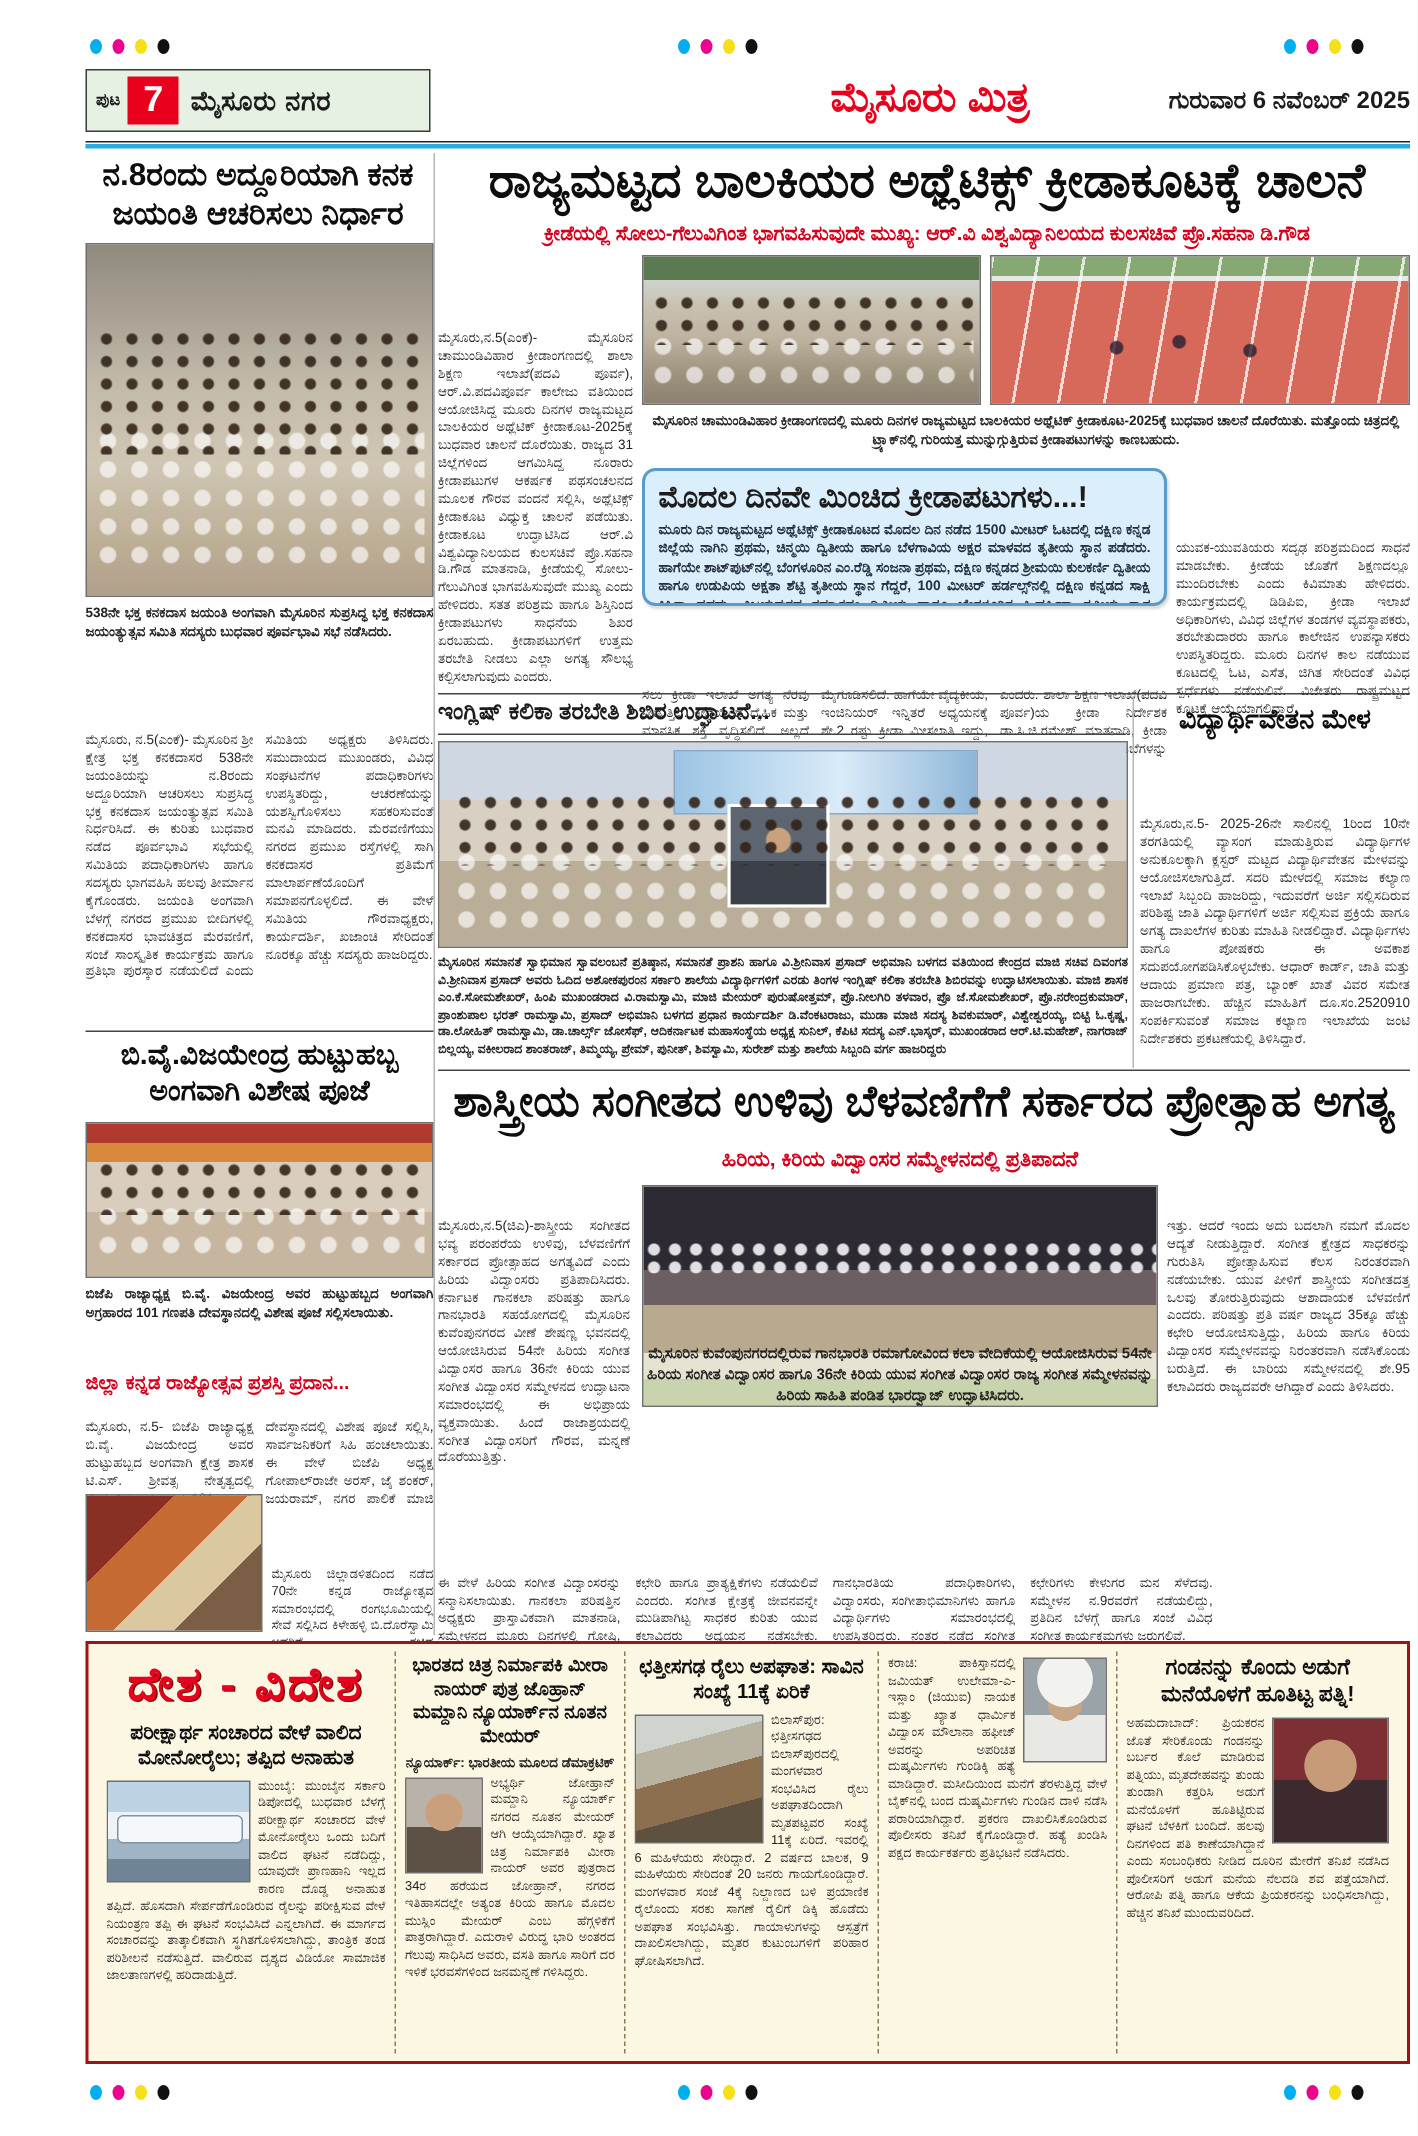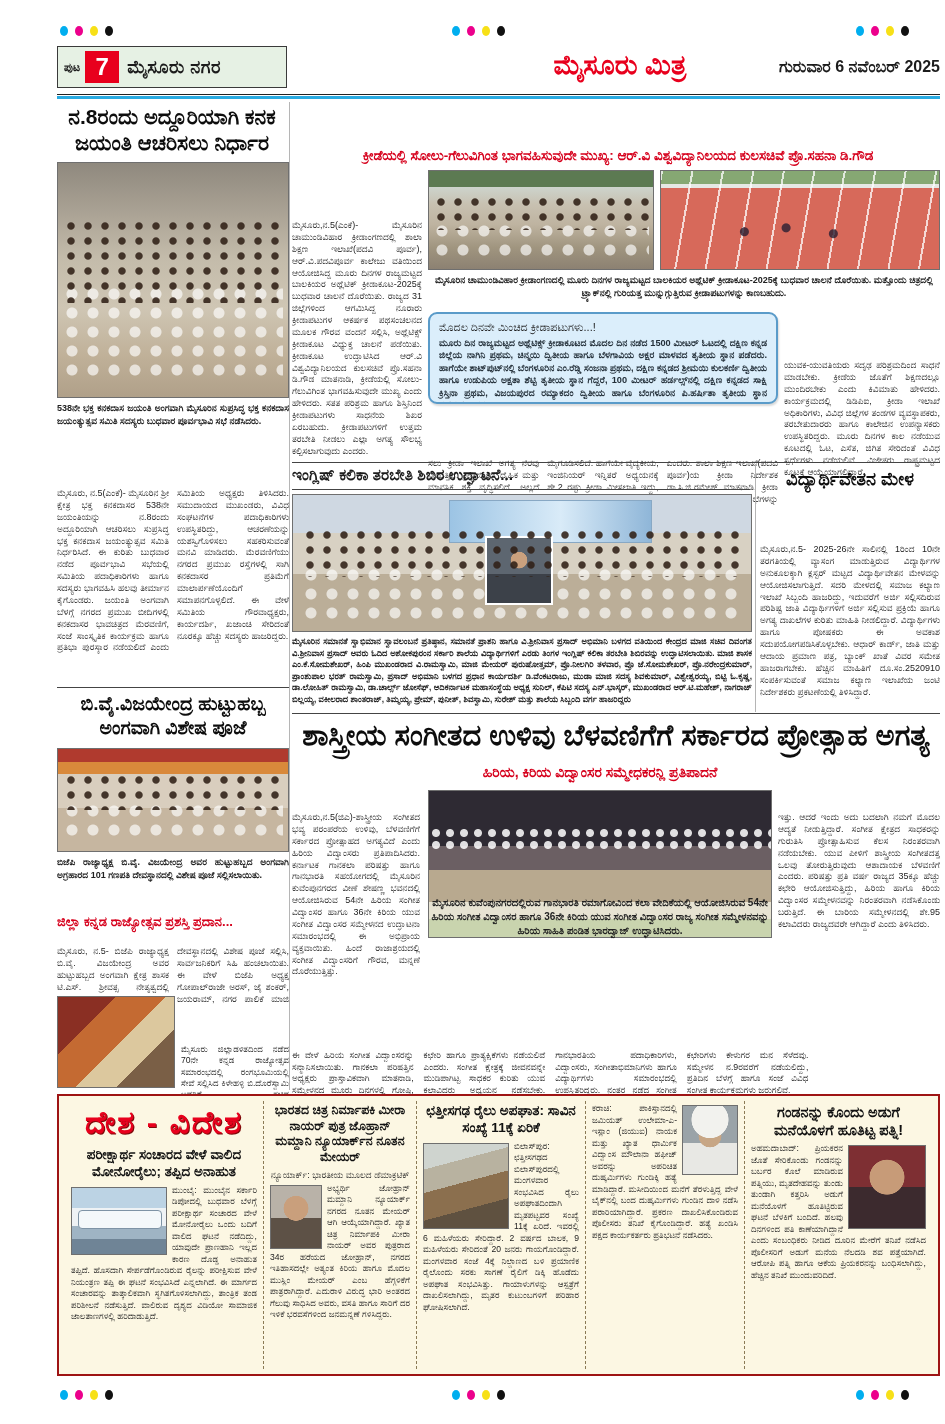--- a/index.html
+++ b/index.html
@@ -27,21 +27,21 @@
   .subhead-red{color:#d6001c;font-weight:bold;text-align:center;line-height:1.2;}
   .red-head{color:#d6001c;font-weight:bold;}
   .bodytext{font-size:9px;line-height:1.32;text-align:justify;overflow:hidden;color:#222;margin-top:48px;}
   .caption{font-size:9px;font-weight:bold;line-height:1.4;color:#222;overflow:hidden;}
   .cols2{column-count:2;column-gap:8px;}
   .cols3{column-count:3;column-gap:8px;}
   .cols5{column-count:5;column-gap:10px;}
   
   .bluebox{background:#dbeefb;border:2px solid #5a9bc9;border-radius:9px;padding:7px 9px;overflow:hidden;
            box-shadow:1px 2px 2px rgba(0,0,0,.15);}
-  .bluebox .bt{font-size:11px;font-weight:normal;margin-bottom:3px;}
+  .bluebox .bt{font-size:20px;font-weight:bold;margin-bottom:3px;}
   .bluebox .bb{font-size:9.2px;line-height:1.35;text-align:justify;font-weight:bold;color:#24303a;}
   
   .photo{position:absolute;border:1px solid #6f6f6f;box-sizing:border-box;overflow:hidden;}
   .heads::after{content:"";position:absolute;left:2%;right:2%;top:24%;height:36%;
     background-image:radial-gradient(circle at 8px 7px, rgba(48,32,22,.88) 3.2px, rgba(48,32,22,0) 4.2px);
     background-size:17px 15px;}
   .shirts::before{content:"";position:absolute;left:2%;right:2%;top:52%;height:40%;
     background-image:radial-gradient(circle at 9px 9px, rgba(255,255,255,.65) 5px, rgba(255,255,255,0) 6px);
     background-size:21px 19px;}
   .ph-meeting{background:linear-gradient(180deg,#8f897e 0%,#aba395 22%,#c3bbaa 40%,#cfc6b4 62%,#c0b199 82%,#b0a089 100%);}
@@ -72,21 +72,21 @@
   
   .world{border:2px solid #9e1414;background:#fcf7e3;display:flex;padding:5px 6px;}
   .wcol{padding:2px 6px;overflow:hidden;}
   .wcol + .wcol{border-left:1px dashed #8a7a55;}
   .world-title{color:#e8001d;font-size:31px;font-weight:bold;text-align:center;letter-spacing:2px;
                text-shadow:1px 1px 0 #7c0a0a;margin:2px 0 6px 0;}
   .whead{font-weight:bold;text-align:center;line-height:1.25;color:#101010;margin-bottom:4px;}
   .wbody{font-size:8.6px;line-height:1.34;text-align:justify;color:#222;overflow:hidden;}
   .wbody .fl{float:left;position:relative;margin:2px 5px 2px 0;}
   .wbody .fr{float:right;position:relative;margin:2px 0 2px 5px;}
-  .kicker{font-size:9px;font-weight:normal;text-align:center;margin-bottom:2px;color:#222;}
+  .kicker{font-size:9px;font-weight:bold;text-align:center;margin-bottom:2px;color:#222;}
 </style>
 </head>
 <body>
 
 <div class="page">
 
   <div class="regdots" style="left:60px;top:26px">
     <span class="dot c"></span>
       <span class="dot m"></span>
       <span class="dot y"></span>
@@ -125,20 +125,21 @@
 
   <div class="abs headline" style="left:57px;top:692px;width:232px;font-size:19px">ಬಿ.ವೈ.ವಿಜಯೇಂದ್ರ ಹುಟ್ಟುಹಬ್ಬ ಅಂಗವಾಗಿ ವಿಶೇಷ ಪೂಜೆ</div>
   <div class="photo ph-temple heads shirts" style="left:57px;top:748px;width:232px;height:104px"></div>
   <div class="abs caption" style="left:57px;top:856px;width:232px;height:38px;text-align:justify">ಬಿಜೆಪಿ ರಾಜ್ಯಾಧ್ಯಕ್ಷ ಬಿ.ವೈ. ವಿಜಯೇಂದ್ರ ಅವರ ಹುಟ್ಟುಹಬ್ಬದ ಅಂಗವಾಗಿ ಅಗ್ರಹಾರದ 101 ಗಣಪತಿ ದೇವಸ್ಥಾನದಲ್ಲಿ ವಿಶೇಷ ಪೂಜೆ ಸಲ್ಲಿಸಲಾಯಿತು.</div>
   <div class="abs bodytext cols2" style="left:57px;top:898px;width:232px;height:70px">ಮೈಸೂರು, ನ.5- ಬಿಜೆಪಿ ರಾಜ್ಯಾಧ್ಯಕ್ಷ ಬಿ.ವೈ. ವಿಜಯೇಂದ್ರ ಅವರ ಹುಟ್ಟುಹಬ್ಬದ ಅಂಗವಾಗಿ ಕ್ಷೇತ್ರ ಶಾಸಕ ಟಿ.ಎಸ್. ಶ್ರೀವತ್ಸ ನೇತೃತ್ವದಲ್ಲಿ ಮೈಸೂರಿನ ಅಗ್ರಹಾರದ 101 ಗಣಪತಿ ದೇವಸ್ಥಾನದಲ್ಲಿ ವಿಶೇಷ ಪೂಜೆ ಸಲ್ಲಿಸಿ, ಸಾರ್ವಜನಿಕರಿಗೆ ಸಿಹಿ ಹಂಚಲಾಯಿತು. ಈ ವೇಳೆ ಬಿಜೆಪಿ ಅಧ್ಯಕ್ಷ ಗೋಪಾಲ್‌ರಾಜೇ ಅರಸ್, ಜೈ ಶಂಕರ್, ಜಯರಾಮ್, ನಗರ ಪಾಲಿಕೆ ಮಾಜಿ ಸದಸ್ಯರಾದ ಸೌಮ್ಯ, ಉಮೇಶ್, ಜಿಎ ಮಂಜುನಾಥ್, ಜಗದೀಶ್, ಕೇಬಲ್ ಮಹೇಶ್, ಗೋಕುಲ್ ಗೋವರ್ಧನ್, ಪ್ರದೀಪ್‌ಕುಮಾರ್, ನಿಶಾಂತ್, ವಿನಯ್, ನಾಗರಾಜ್ ಬಿಲ್ಲಯ್ಯ, ಕಿಶೋರ್, ಹರೀಶ್, ನವೀನ್, ಶಿವರಾಜ್, ಕಾವೇರಿ ಮುಂತಾದವರು ಇದ್ದರು.</div>
 
   <div class="abs red-head" style="left:57px;top:914px;width:232px;font-size:13px">ಜಿಲ್ಲಾ ಕನ್ನಡ ರಾಜ್ಯೋತ್ಸವ ಪ್ರಶಸ್ತಿ ಪ್ರದಾನ...</div>
   <div class="photo ph-award" style="left:57px;top:996px;width:118px;height:92px"></div>
   <div class="abs bodytext" style="left:181px;top:996px;width:108px;height:92px;font-size:8.6px">ಮೈಸೂರು ಜಿಲ್ಲಾಡಳಿತದಿಂದ ನಡೆದ 70ನೇ ಕನ್ನಡ ರಾಜ್ಯೋತ್ಸವ ಸಮಾರಂಭದಲ್ಲಿ ರಂಗಭೂಮಿಯಲ್ಲಿ ಸೇವೆ ಸಲ್ಲಿಸಿದ ಕಿಳೇಹಳ್ಳಿ ಬಿ.ದೊರೆಸ್ವಾಮಿ ಅವರಿಗೆ ಸಚಿವ ಡಾ.ಹೆಚ್.ಸಿ.ಮಹದೇವಪ್ಪ ಜಿಲ್ಲಾ ಕನ್ನಡ ರಾಜ್ಯೋತ್ಸವ ಪ್ರಶಸ್ತಿ ಪ್ರದಾನ ಮಾಡಿ ಗೌರವಿಸಿದರು.</div>
 
+  <div class="abs headline" style="left:296px;top:100px;width:644px;font-size:32px">ರಾಜ್ಯಮಟ್ಟದ ಬಾಲಕಿಯರ ಅಥ್ಲೆಟಿಕ್ಸ್ ಕ್ರೀಡಾಕೂಟಕ್ಕೆ ಚಾಲನೆ</div>
   <div class="abs subhead-red" style="left:296px;top:148px;width:644px;font-size:13.5px">ಕ್ರೀಡೆಯಲ್ಲಿ ಸೋಲು-ಗೆಲುವಿಗಿಂತ ಭಾಗವಹಿಸುವುದೇ ಮುಖ್ಯ: ಆರ್.ವಿ ವಿಶ್ವವಿದ್ಯಾನಿಲಯದ ಕುಲಸಚಿವೆ ಪ್ರೊ.ಸಹನಾ ಡಿ.ಗೌಡ</div>
   <div class="abs bodytext" style="left:292px;top:172px;width:130px;height:288px">ಮೈಸೂರು,ನ.5(ಎಂಕೆ)- ಮೈಸೂರಿನ ಚಾಮುಂಡಿವಿಹಾರ ಕ್ರೀಡಾಂಗಣದಲ್ಲಿ ಶಾಲಾ ಶಿಕ್ಷಣ ಇಲಾಖೆ(ಪದವಿ ಪೂರ್ವ), ಆರ್.ವಿ.ಪದವಿಪೂರ್ವ ಕಾಲೇಜು ವತಿಯಿಂದ ಆಯೋಜಿಸಿದ್ದ ಮೂರು ದಿನಗಳ ರಾಜ್ಯಮಟ್ಟದ ಬಾಲಕಿಯರ ಅಥ್ಲೆಟಿಕ್ ಕ್ರೀಡಾಕೂಟ-2025ಕ್ಕೆ ಬುಧವಾರ ಚಾಲನೆ ದೊರೆಯಿತು. ರಾಜ್ಯದ 31 ಜಿಲ್ಲೆಗಳಿಂದ ಆಗಮಿಸಿದ್ದ ನೂರಾರು ಕ್ರೀಡಾಪಟುಗಳ ಆಕರ್ಷಕ ಪಥಸಂಚಲನದ ಮೂಲಕ ಗೌರವ ವಂದನೆ ಸಲ್ಲಿಸಿ, ಅಥ್ಲೆಟಿಕ್ಸ್ ಕ್ರೀಡಾಕೂಟ ವಿಧ್ಯುಕ್ತ ಚಾಲನೆ ಪಡೆಯಿತು. ಕ್ರೀಡಾಕೂಟ ಉದ್ಘಾಟಿಸಿದ ಆರ್.ವಿ ವಿಶ್ವವಿದ್ಯಾನಿಲಯದ ಕುಲಸಚಿವೆ ಪ್ರೊ.ಸಹನಾ ಡಿ.ಗೌಡ ಮಾತನಾಡಿ, ಕ್ರೀಡೆಯಲ್ಲಿ ಸೋಲು-ಗೆಲುವಿಗಿಂತ ಭಾಗವಹಿಸುವುದೇ ಮುಖ್ಯ ಎಂದು ಹೇಳಿದರು. ಸತತ ಪರಿಶ್ರಮ ಹಾಗೂ ಶಿಸ್ತಿನಿಂದ ಕ್ರೀಡಾಪಟುಗಳು ಸಾಧನೆಯ ಶಿಖರ ಏರಬಹುದು. ಕ್ರೀಡಾಪಟುಗಳಿಗೆ ಉತ್ತಮ ತರಬೇತಿ ನೀಡಲು ಎಲ್ಲಾ ಅಗತ್ಯ ಸೌಲಭ್ಯ ಕಲ್ಪಿಸಲಾಗುವುದು ಎಂದರು.</div>
   <div class="photo ph-opening heads shirts" style="left:428px;top:170px;width:226px;height:100px"></div>
   <div class="photo ph-track" style="left:660px;top:170px;width:280px;height:100px"></div>
   <div class="abs caption" style="left:428px;top:274px;width:512px;height:34px;text-align:center">ಮೈಸೂರಿನ ಚಾಮುಂಡಿವಿಹಾರ ಕ್ರೀಡಾಂಗಣದಲ್ಲಿ ಮೂರು ದಿನಗಳ ರಾಜ್ಯಮಟ್ಟದ ಬಾಲಕಿಯರ ಅಥ್ಲೆಟಿಕ್ ಕ್ರೀಡಾಕೂಟ-2025ಕ್ಕೆ ಬುಧವಾರ ಚಾಲನೆ ದೊರೆಯಿತು. ಮತ್ತೊಂದು ಚಿತ್ರದಲ್ಲಿ ಟ್ರ್ಯಾಕ್‌ನಲ್ಲಿ ಗುರಿಯತ್ತ ಮುನ್ನುಗ್ಗುತ್ತಿರುವ ಕ್ರೀಡಾಪಟುಗಳನ್ನು ಕಾಣಬಹುದು.</div>
   <div class="abs bluebox" style="left:428px;top:312px;width:350px;height:92px">
     <div class="bt">ಮೊದಲ ದಿನವೇ ಮಿಂಚಿದ ಕ್ರೀಡಾಪಟುಗಳು...!</div>
     <div class="bb">ಮೂರು ದಿನ ರಾಜ್ಯಮಟ್ಟದ ಅಥ್ಲೆಟಿಕ್ಸ್ ಕ್ರೀಡಾಕೂಟದ ಮೊದಲ ದಿನ ನಡೆದ 1500 ಮೀಟರ್ ಓಟದಲ್ಲಿ ದಕ್ಷಿಣ ಕನ್ನಡ ಜಿಲ್ಲೆಯ ನಾಗಿನಿ ಪ್ರಥಮ, ಚಿನ್ಮಯಿ ದ್ವಿತೀಯ ಹಾಗೂ ಬೆಳಗಾವಿಯ ಅಕ್ಷರ ಮಾಳವದ ತೃತೀಯ ಸ್ಥಾನ ಪಡೆದರು. ಹಾಗೆಯೇ ಶಾಟ್‌ಪುಟ್‌ನಲ್ಲಿ ಬೆಂಗಳೂರಿನ ಎಂ.ರೆಡ್ಡಿ ಸಂಜನಾ ಪ್ರಥಮ, ದಕ್ಷಿಣ ಕನ್ನಡದ ಶ್ರೀಮಯಿ ಕುಲಕರ್ಣಿ ದ್ವಿತೀಯ ಹಾಗೂ ಉಡುಪಿಯ ಅಕ್ಷತಾ ಶೆಟ್ಟಿ ತೃತೀಯ ಸ್ಥಾನ ಗೆದ್ದರೆ, 100 ಮೀಟರ್ ಹರ್ಡಲ್ಸ್‌ನಲ್ಲಿ ದಕ್ಷಿಣ ಕನ್ನಡದ ಸಾಕ್ಷಿ ಕ್ರಿಸ್ತಿನಾ ಪ್ರಥಮ, ವಿಜಯಪುರದ ರಮ್ಯಾಕದಂ ದ್ವಿತೀಯ ಹಾಗೂ ಬೆಂಗಳೂರಿನ ಪಿ.ಹರ್ಷಿತಾ ತೃತೀಯ ಸ್ಥಾನ ಪಡೆದುಕೊಂಡರು.</div>
   </div>
   <div class="abs bodytext cols3" style="left:428px;top:410px;width:350px;height:50px">ಸಲು ಕ್ರೀಡಾ ಇಲಾಖೆ ಅಗತ್ಯ ನೆರವು ನೀಡುತ್ತಿದೆ. ಕ್ರೀಡೆಯಿಂದ ದೈಹಿಕ ಮತ್ತು ಮಾನಸಿಕ ಶಕ್ತಿ ವೃದ್ಧಿಸಲಿದೆ. ಅಲ್ಲದೆ ಕ್ರೀಡೆಯು ನಾಯಕತ್ವದ ಗುಣವನ್ನು ಮೈಗೂಡಿಸಲಿದೆ. ಹಾಗೆಯೇ ವೈದ್ಯಕೀಯ, ಇಂಜಿನಿಯರ್ ಇನ್ನಿತರೆ ಅಧ್ಯಯನಕ್ಕೆ ಶೇ.2 ರಷ್ಟು ಕ್ರೀಡಾ ಮೀಸಲಾತಿ ಇದ್ದು, ಇದರ ಸದುಪಯೋಗ ಪಡೆಯಬೇಕು ಎಂದರು. ಶಾಲಾ ಶಿಕ್ಷಣ ಇಲಾಖೆ(ಪದವಿ ಪೂರ್ವ)ಯ ಕ್ರೀಡಾ ನಿರ್ದೇಶಕ ಡಾ.ಸಿ.ಜಿ.ರಮೇಶ್ ಮಾತನಾಡಿ, ಕ್ರೀಡಾ ಕ್ಷೇತ್ರದಲ್ಲಿ ಯುವ ಪ್ರತಿಭೆಗಳನ್ನು ತಾಲೂಕು, ಜಿಲ್ಲೆ, ರಾಜ್ಯ ಮತ್ತು ರಾಷ್ಟ್ರಮಟ್ಟದಲ್ಲಿ ಪ್ರೋತ್ಸಾಹಿಸಲಾಗುತ್ತಿದೆ ಎಂದರು.</div>
@@ -154,21 +155,21 @@
   </div>
   <div class="abs caption" style="left:292px;top:636px;width:460px;height:74px;font-size:8.3px;text-align:justify;font-weight:bold">ಮೈಸೂರಿನ ಸಮಾನತೆ ಸ್ವಾಭಿಮಾನ ಸ್ವಾವಲಂಬನೆ ಪ್ರತಿಷ್ಠಾನ, ಸಮಾನತೆ ಪ್ರಾಶನಿ ಹಾಗೂ ವಿ.ಶ್ರೀನಿವಾಸ ಪ್ರಸಾದ್ ಅಭಿಮಾನಿ ಬಳಗದ ವತಿಯಿಂದ ಕೇಂದ್ರದ ಮಾಜಿ ಸಚಿವ ದಿವಂಗತ ವಿ.ಶ್ರೀನಿವಾಸ ಪ್ರಸಾದ್ ಅವರು ಓದಿದ ಅಶೋಕಪುರಂನ ಸರ್ಕಾರಿ ಶಾಲೆಯ ವಿದ್ಯಾರ್ಥಿಗಳಿಗೆ ಎರಡು ತಿಂಗಳ ಇಂಗ್ಲಿಷ್ ಕಲಿಕಾ ತರಬೇತಿ ಶಿಬಿರವನ್ನು ಉದ್ಘಾಟಿಸಲಾಯಿತು. ಮಾಜಿ ಶಾಸಕ ಎಂ.ಕೆ.ಸೋಮಶೇಖರ್, ಹಿಂಪಿ ಮುಖಂಡರಾದ ವಿ.ರಾಮಸ್ವಾಮಿ, ಮಾಜಿ ಮೇಯರ್ ಪುರುಷೋತ್ತಮ್, ಪ್ರೊ.ನೀಲಗಿರಿ ತಳವಾರ, ಪ್ರೊ ಜೆ.ಸೋಮಶೇಖರ್, ಪ್ರೊ.ನರೇಂದ್ರಕುಮಾರ್, ಪ್ರಾಂಶುಪಾಲ ಭರತ್ ರಾಮಸ್ವಾಮಿ, ಪ್ರಸಾದ್ ಅಭಿಮಾನಿ ಬಳಗದ ಪ್ರಧಾನ ಕಾರ್ಯದರ್ಶಿ ಡಿ.ವೆಂಕಟರಾಜು, ಮುಡಾ ಮಾಜಿ ಸದಸ್ಯ ಶಿವಕುಮಾರ್, ವಿಶ್ವೇಶ್ವರಯ್ಯ, ಬಿಟ್ಟಿ ಓ.ಕೃಷ್ಣ, ಡಾ.ಲೋಹಿತ್ ರಾಮಸ್ವಾಮಿ, ಡಾ.ಚಾರ್ಲ್ಸ್ ಜೋಸೆಫ್, ಆದಿಕರ್ನಾಟಕ ಮಹಾಸಂಸ್ಥೆಯ ಅಧ್ಯಕ್ಷ ಸುನಿಲ್, ಕೆಪಿಟಿ ಸದಸ್ಯ ಎನ್.ಭಾಸ್ಕರ್, ಮುಖಂಡರಾದ ಆರ್.ಟಿ.ಮಹೇಶ್, ನಾಗರಾಜ್ ಬಿಲ್ಲಯ್ಯ, ವಕೀಲರಾದ ಶಾಂತರಾಜ್, ತಿಮ್ಮಯ್ಯ, ಪ್ರೇಮ್, ಪುನೀತ್, ಶಿವಸ್ವಾಮಿ, ಸುರೇಶ್ ಮತ್ತು ಶಾಲೆಯ ಸಿಬ್ಬಂದಿ ವರ್ಗ ಹಾಜರಿದ್ದರು</div>
 
   <div class="abs vrule" style="left:755px;top:464px;height:248px"></div>
   <div class="abs headline" style="left:760px;top:468px;width:180px;font-size:18px">ವಿದ್ಯಾರ್ಥಿವೇತನ ಮೇಳ</div>
   <div class="abs bodytext" style="left:760px;top:496px;width:180px;height:214px">ಮೈಸೂರು,ನ.5- 2025-26ನೇ ಸಾಲಿನಲ್ಲಿ 1ರಿಂದ 10ನೇ ತರಗತಿಯಲ್ಲಿ ವ್ಯಾಸಂಗ ಮಾಡುತ್ತಿರುವ ವಿದ್ಯಾರ್ಥಿಗಳ ಅನುಕೂಲಕ್ಕಾಗಿ ಕ್ಲಸ್ಟರ್ ಮಟ್ಟದ ವಿದ್ಯಾರ್ಥಿವೇತನ ಮೇಳವನ್ನು ಆಯೋಜಿಸಲಾಗುತ್ತಿದೆ. ಸದರಿ ಮೇಳದಲ್ಲಿ ಸಮಾಜ ಕಲ್ಯಾಣ ಇಲಾಖೆ ಸಿಬ್ಬಂದಿ ಹಾಜರಿದ್ದು, ಇದುವರೆಗೆ ಅರ್ಜಿ ಸಲ್ಲಿಸದಿರುವ ಪರಿಶಿಷ್ಟ ಜಾತಿ ವಿದ್ಯಾರ್ಥಿಗಳಿಗೆ ಅರ್ಜಿ ಸಲ್ಲಿಸುವ ಪ್ರಕ್ರಿಯೆ ಹಾಗೂ ಅಗತ್ಯ ದಾಖಲೆಗಳ ಕುರಿತು ಮಾಹಿತಿ ನೀಡಲಿದ್ದಾರೆ. ವಿದ್ಯಾರ್ಥಿಗಳು ಹಾಗೂ ಪೋಷಕರು ಈ ಅವಕಾಶ ಸದುಪಯೋಗಪಡಿಸಿಕೊಳ್ಳಬೇಕು. ಆಧಾರ್ ಕಾರ್ಡ್, ಜಾತಿ ಮತ್ತು ಆದಾಯ ಪ್ರಮಾಣ ಪತ್ರ, ಬ್ಯಾಂಕ್ ಖಾತೆ ವಿವರ ಸಮೇತ ಹಾಜರಾಗಬೇಕು. ಹೆಚ್ಚಿನ ಮಾಹಿತಿಗೆ ದೂ.ಸಂ.2520910 ಸಂಪರ್ಕಿಸುವಂತೆ ಸಮಾಜ ಕಲ್ಯಾಣ ಇಲಾಖೆಯ ಜಂಟಿ ನಿರ್ದೇಶಕರು ಪ್ರಕಟಣೆಯಲ್ಲಿ ತಿಳಿಸಿದ್ದಾರೆ.</div>
 
   <div class="abs hrule" style="left:292px;top:713px;width:648px"></div>
   <div class="abs headline" style="left:292px;top:717px;width:648px;font-size:29px">ಶಾಸ್ತ್ರೀಯ ಸಂಗೀತದ ಉಳಿವು ಬೆಳವಣಿಗೆಗೆ ಸರ್ಕಾರದ ಪ್ರೋತ್ಸಾಹ ಅಗತ್ಯ</div>
   <div class="abs bodytext" style="left:292px;top:764px;width:128px;height:232px">ಮೈಸೂರು,ನ.5(ಜಿಎ)-ಶಾಸ್ತ್ರೀಯ ಸಂಗೀತದ ಭವ್ಯ ಪರಂಪರೆಯ ಉಳಿವು, ಬೆಳವಣಿಗೆಗೆ ಸರ್ಕಾರದ ಪ್ರೋತ್ಸಾಹದ ಅಗತ್ಯವಿದೆ ಎಂದು ಹಿರಿಯ ವಿದ್ವಾಂಸರು ಪ್ರತಿಪಾದಿಸಿದರು. ಕರ್ನಾಟಕ ಗಾನಕಲಾ ಪರಿಷತ್ತು ಹಾಗೂ ಗಾನಭಾರತಿ ಸಹಯೋಗದಲ್ಲಿ ಮೈಸೂರಿನ ಕುವೆಂಪುನಗರದ ವೀಣೆ ಶೇಷಣ್ಣ ಭವನದಲ್ಲಿ ಆಯೋಜಿಸಿರುವ 54ನೇ ಹಿರಿಯ ಸಂಗೀತ ವಿದ್ವಾಂಸರ ಹಾಗೂ 36ನೇ ಕಿರಿಯ ಯುವ ಸಂಗೀತ ವಿದ್ವಾಂಸರ ಸಮ್ಮೇಳನದ ಉದ್ಘಾಟನಾ ಸಮಾರಂಭದಲ್ಲಿ ಈ ಅಭಿಪ್ರಾಯ ವ್ಯಕ್ತವಾಯಿತು. ಹಿಂದೆ ರಾಜಾಶ್ರಯದಲ್ಲಿ ಸಂಗೀತ ವಿದ್ವಾಂಸರಿಗೆ ಗೌರವ, ಮನ್ನಣೆ ದೊರೆಯುತ್ತಿತ್ತು.</div>
-  <div class="abs subhead-red" style="left:428px;top:764px;width:344px;font-size:14px">ಹಿರಿಯ, ಕಿರಿಯ ವಿದ್ವಾಂಸರ ಸಮ್ಮೇಧಕರನ್ಲಿ ಪ್ರತಿಪಾದನೆ</div>
+  <div class="abs subhead-red" style="left:428px;top:764px;width:344px;font-size:14px">ಹಿರಿಯ, ಕಿರಿಯ ವಿದ್ವಾಂಸರ ಸಮ್ಮೇಳನದಲ್ಲಿ ಪ್ರತಿಪಾದನೆ</div>
   <div class="photo ph-stage heads" style="left:428px;top:790px;width:344px;height:148px"></div>
   <div class="abs caption" style="left:428px;top:896px;width:344px;height:54px;font-size:10px;text-align:center">ಮೈಸೂರಿನ ಕುವೆಂಪುನಗರದಲ್ಲಿರುವ ಗಾನಭಾರತಿ ರಮಾಗೋವಿಂದ ಕಲಾ ವೇದಿಕೆಯಲ್ಲಿ ಆಯೋಜಿಸಿರುವ 54ನೇ ಹಿರಿಯ ಸಂಗೀತ ವಿದ್ವಾಂಸರ ಹಾಗೂ 36ನೇ ಕಿರಿಯ ಯುವ ಸಂಗೀತ ವಿದ್ವಾಂಸರ ರಾಜ್ಯ ಸಂಗೀತ ಸಮ್ಮೇಳನವನ್ನು ಹಿರಿಯ ಸಾಹಿತಿ ಪಂಡಿತ ಭಾರದ್ವಾಜ್ ಉದ್ಘಾಟಿಸಿದರು.</div>
   <div class="abs bodytext" style="left:778px;top:764px;width:162px;height:232px">ಇತ್ತು. ಆದರೆ ಇಂದು ಅದು ಬದಲಾಗಿ ನಮಗೆ ಮೊದಲ ಆದ್ಯತೆ ನೀಡುತ್ತಿದ್ದಾರೆ. ಸಂಗೀತ ಕ್ಷೇತ್ರದ ಸಾಧಕರನ್ನು ಗುರುತಿಸಿ ಪ್ರೋತ್ಸಾಹಿಸುವ ಕೆಲಸ ನಿರಂತರವಾಗಿ ನಡೆಯಬೇಕು. ಯುವ ಪೀಳಿಗೆ ಶಾಸ್ತ್ರೀಯ ಸಂಗೀತದತ್ತ ಒಲವು ತೋರುತ್ತಿರುವುದು ಆಶಾದಾಯಕ ಬೆಳವಣಿಗೆ ಎಂದರು. ಪರಿಷತ್ತು ಪ್ರತಿ ವರ್ಷ ರಾಜ್ಯದ 35ಕ್ಕೂ ಹೆಚ್ಚು ಕಛೇರಿ ಆಯೋಜಿಸುತ್ತಿದ್ದು, ಹಿರಿಯ ಹಾಗೂ ಕಿರಿಯ ವಿದ್ವಾಂಸರ ಸಮ್ಮೇಳನವನ್ನು ನಿರಂತರವಾಗಿ ನಡೆಸಿಕೊಂಡು ಬರುತ್ತಿದೆ. ಈ ಬಾರಿಯ ಸಮ್ಮೇಳನದಲ್ಲಿ ಶೇ.95 ಕಲಾವಿದರು ರಾಜ್ಯದವರೇ ಆಗಿದ್ದಾರೆ ಎಂದು ತಿಳಿಸಿದರು.</div>
   <div class="abs bodytext cols5" style="left:292px;top:1002px;width:648px;height:86px;font-size:8.8px">ಈ ವೇಳೆ ಹಿರಿಯ ಸಂಗೀತ ವಿದ್ವಾಂಸರನ್ನು ಸನ್ಮಾನಿಸಲಾಯಿತು. ಗಾನಕಲಾ ಪರಿಷತ್ತಿನ ಅಧ್ಯಕ್ಷರು ಪ್ರಾಸ್ತಾವಿಕವಾಗಿ ಮಾತನಾಡಿ, ಸಮ್ಮೇಳನದ ಮೂರು ದಿನಗಳಲ್ಲಿ ಗೋಷ್ಠಿ, ಕಛೇರಿ ಹಾಗೂ ಪ್ರಾತ್ಯಕ್ಷಿಕೆಗಳು ನಡೆಯಲಿವೆ ಎಂದರು. ಸಂಗೀತ ಕ್ಷೇತ್ರಕ್ಕೆ ಜೀವನವನ್ನೇ ಮುಡಿಪಾಗಿಟ್ಟ ಸಾಧಕರ ಕುರಿತು ಯುವ ಕಲಾವಿದರು ಅಧ್ಯಯನ ನಡೆಸಬೇಕು. ಗಾನಭಾರತಿಯ ಪದಾಧಿಕಾರಿಗಳು, ವಿದ್ವಾಂಸರು, ಸಂಗೀತಾಭಿಮಾನಿಗಳು ಹಾಗೂ ವಿದ್ಯಾರ್ಥಿಗಳು ಸಮಾರಂಭದಲ್ಲಿ ಉಪಸ್ಥಿತರಿದ್ದರು. ನಂತರ ನಡೆದ ಸಂಗೀತ ಕಛೇರಿಗಳು ಕೇಳುಗರ ಮನ ಸೆಳೆದವು. ಸಮ್ಮೇಳನ ನ.9ರವರೆಗೆ ನಡೆಯಲಿದ್ದು, ಪ್ರತಿದಿನ ಬೆಳಗ್ಗೆ ಹಾಗೂ ಸಂಜೆ ವಿವಿಧ ಸಂಗೀತ ಕಾರ್ಯಕ್ರಮಗಳು ಜರುಗಲಿವೆ.</div>
 
   <div class="abs world" style="left:57px;top:1094px;width:883px;height:282px">
     <div class="wcol" style="width:186px">
       <div class="world-title">ದೇಶ - ವಿದೇಶ</div>
       <div class="whead" style="font-size:13.5px">ಪರೀಕ್ಷಾರ್ಥ ಸಂಚಾರದ ವೇಳೆ ವಾಲಿದ ಮೋನೋರೈಲು; ತಪ್ಪಿದ ಅನಾಹುತ</div>
       <div class="wbody" style="height:178px">

